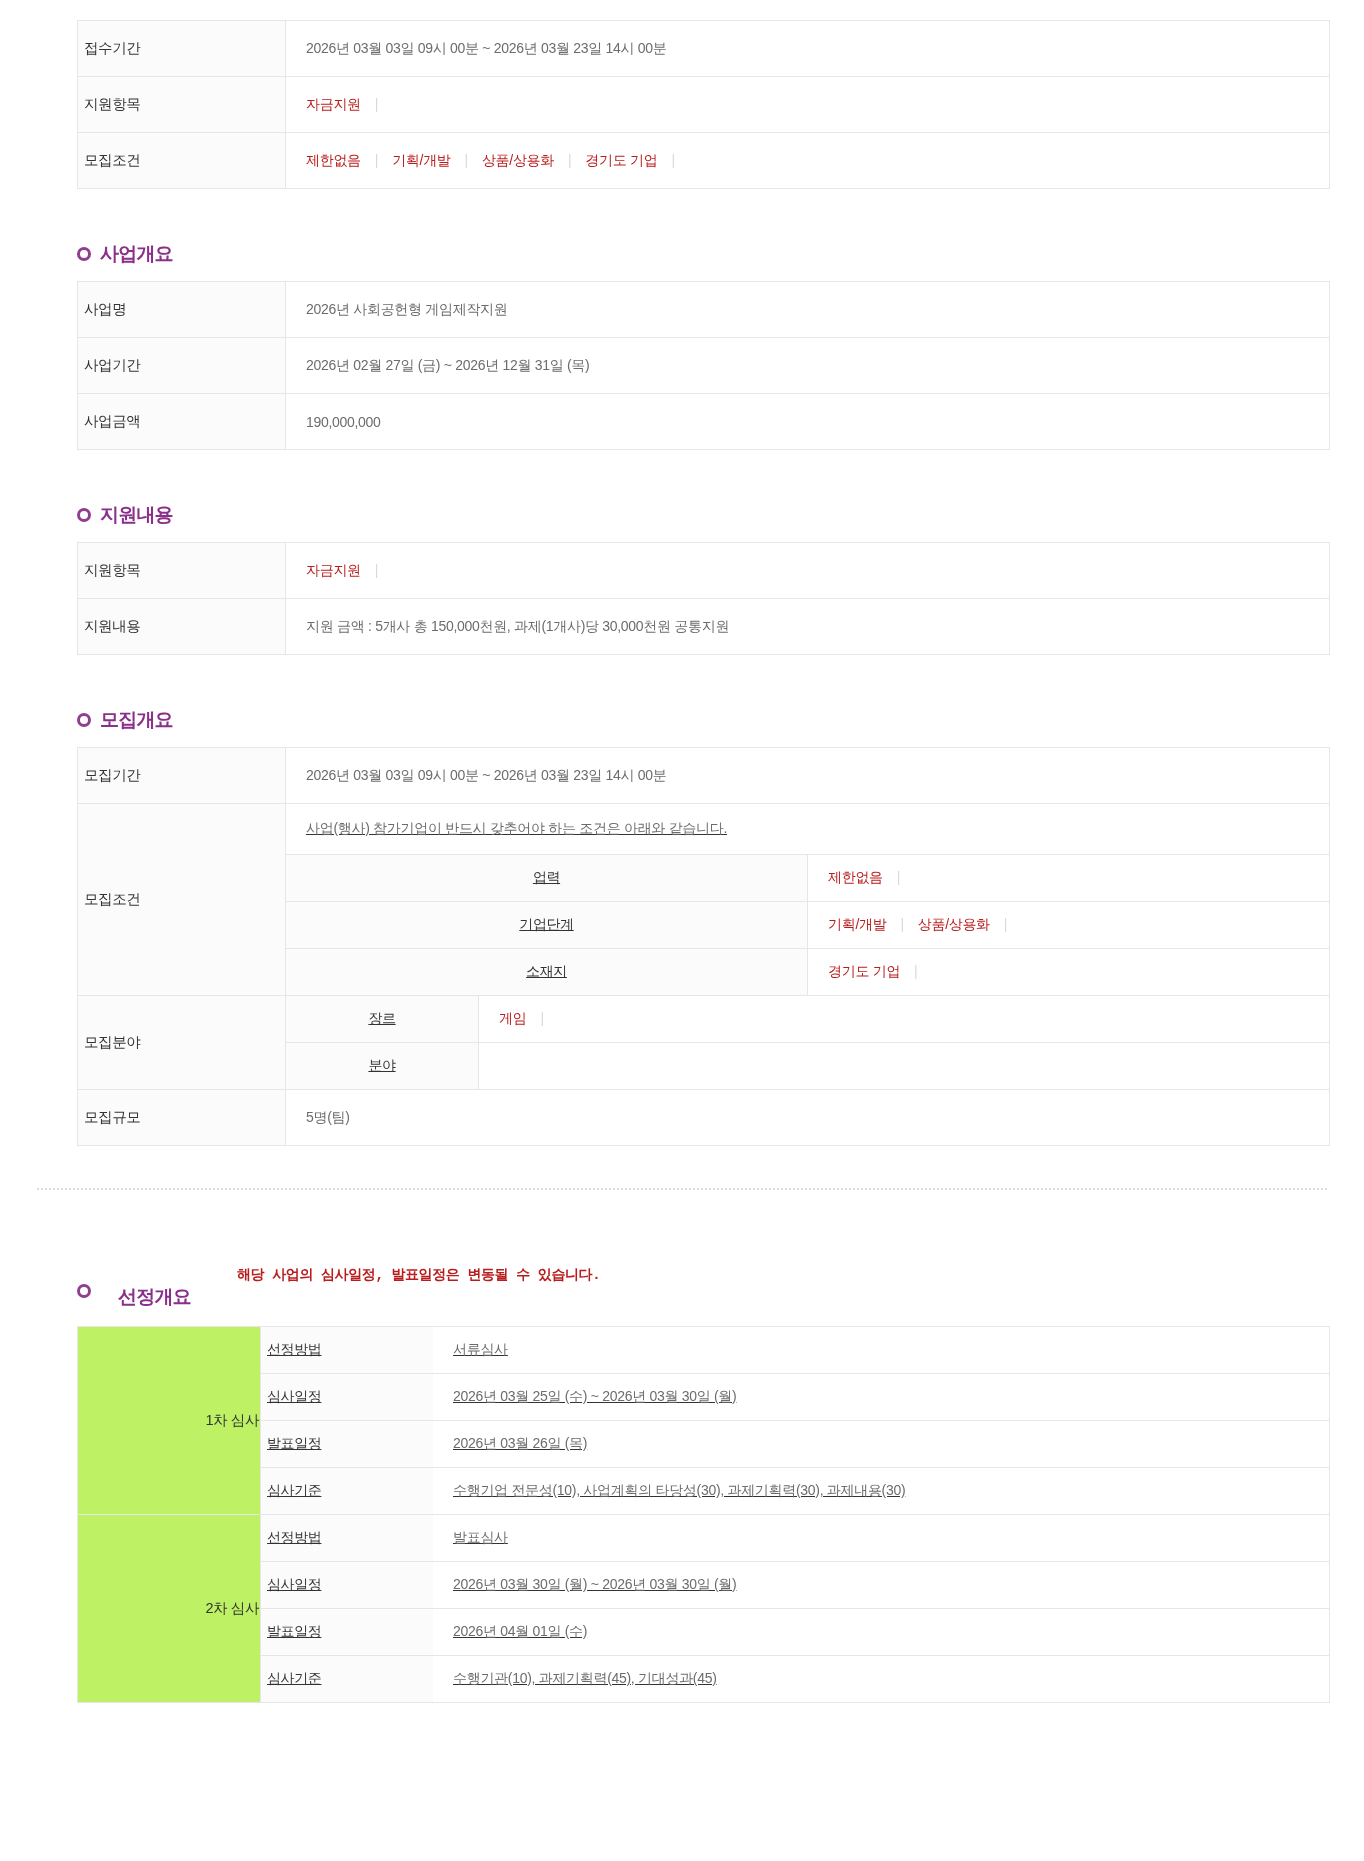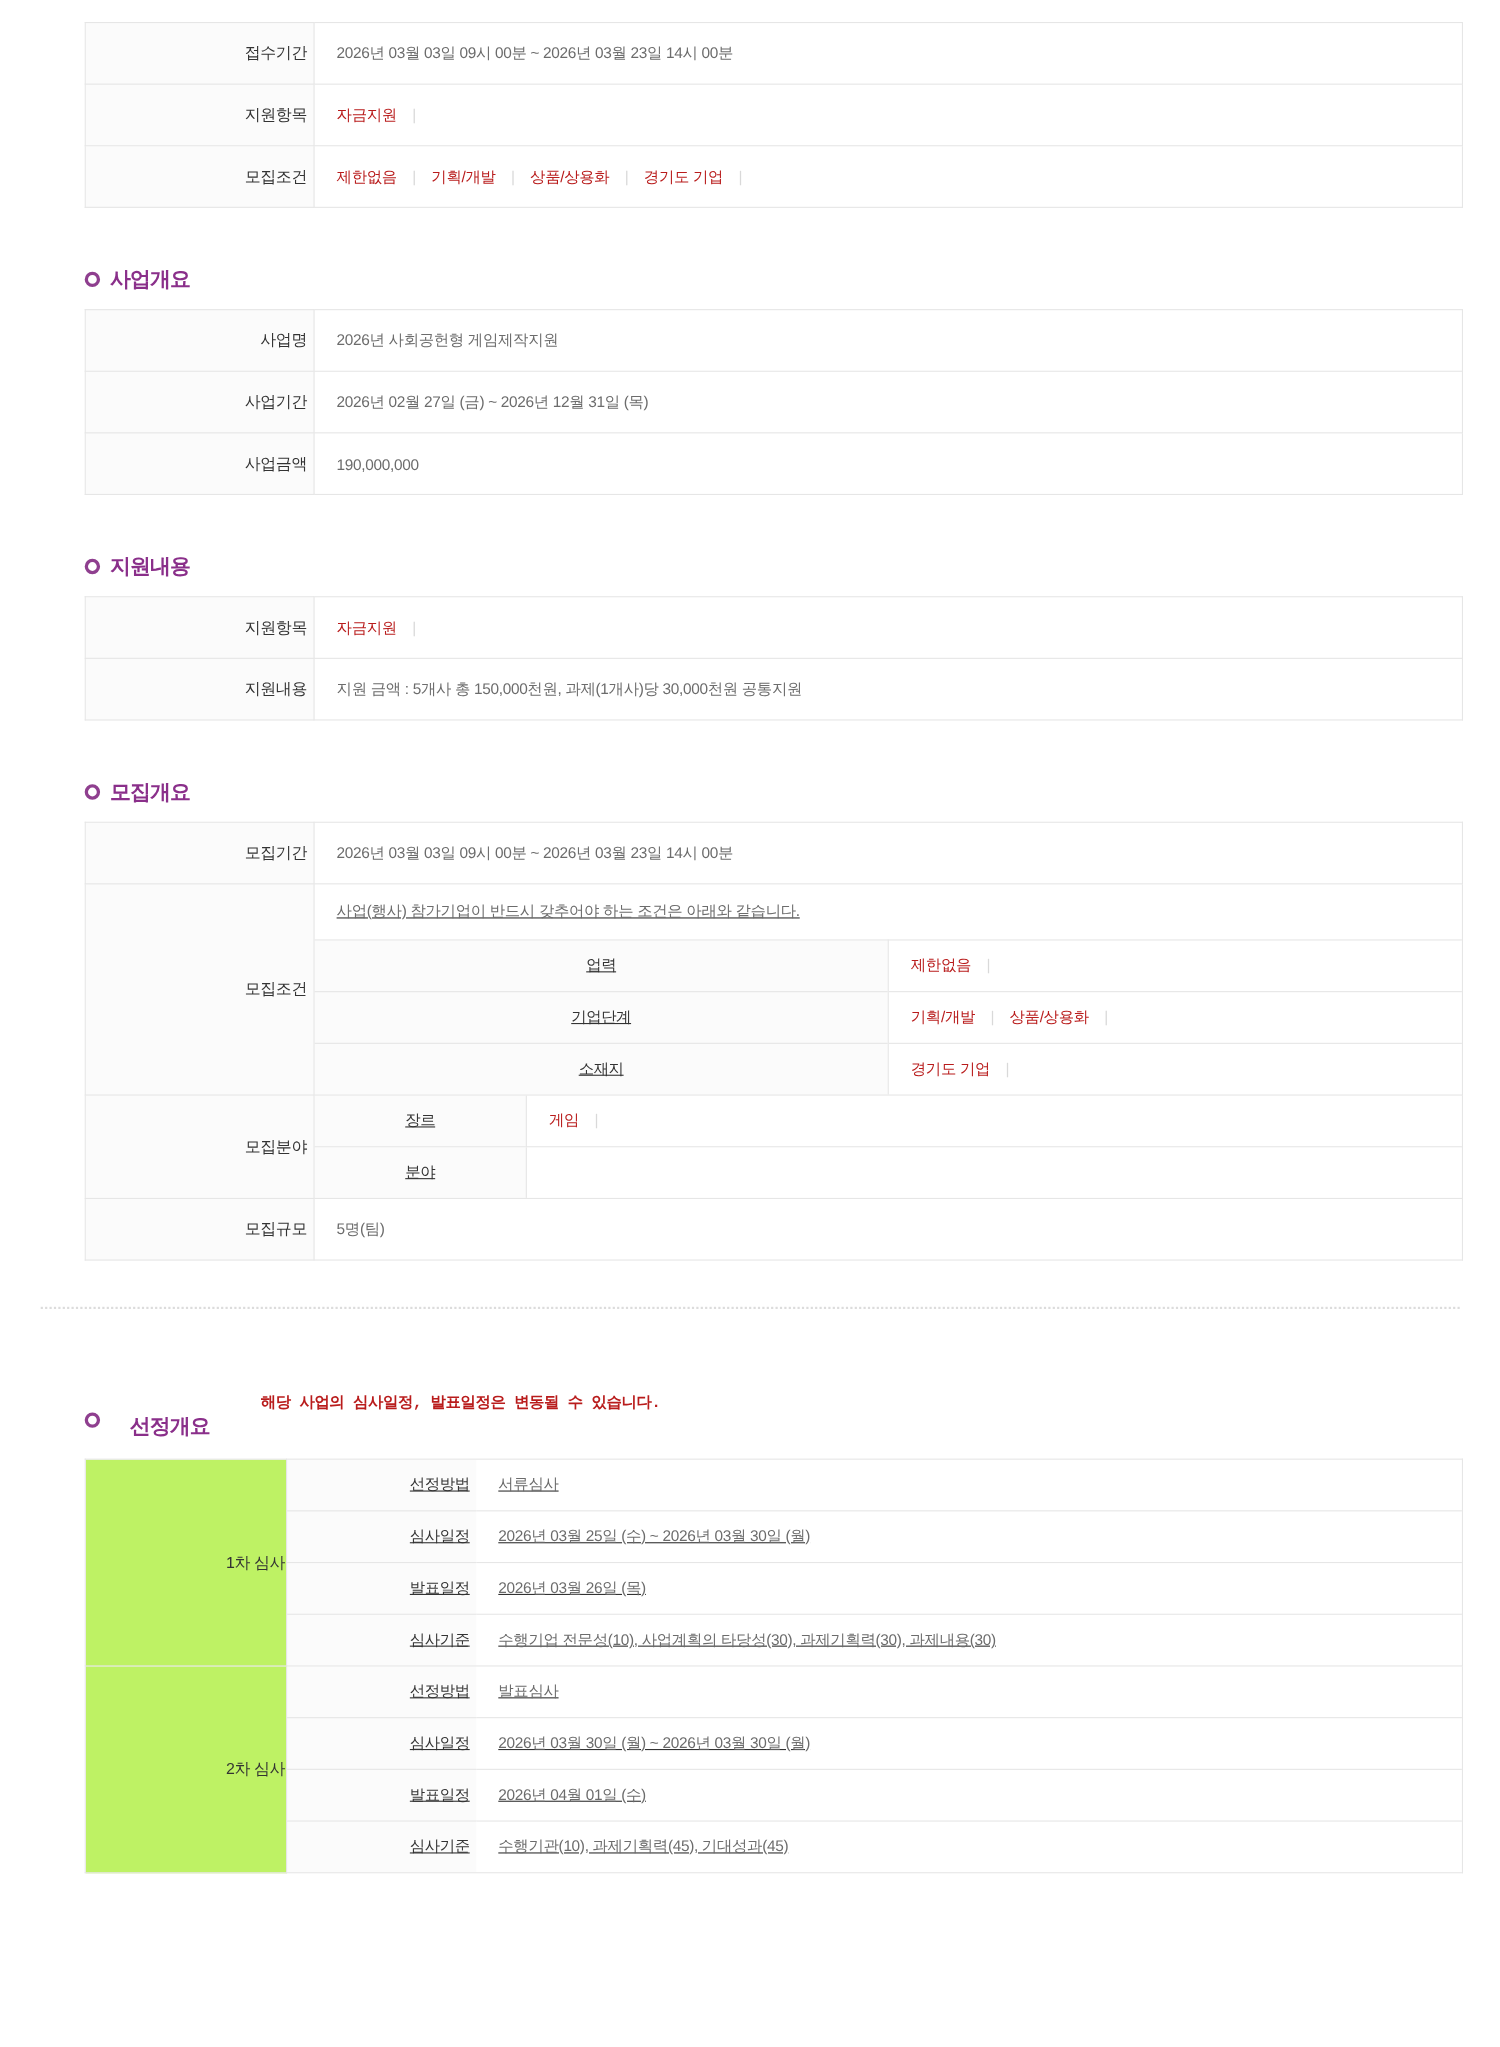--- a/index.html
+++ b/index.html
@@ -33,21 +33,21 @@
     table-layout: fixed;
     margin: 0;
   }
   table.info td, table.info th {
     border: 1px solid #e6e6e6;
     vertical-align: middle;
     font-weight: normal;
   }
   td.lbl {
     width: 195px;
-    text-align: right;
+    text-align: left;
     background: #fbfbfb;
     color: #333333;
     font-size: 14.5px;
     font-weight: bold;
     letter-spacing: -0.4px;
     padding: 18px 6px;
   }
   td.val {
     padding: 18px 20px;
     font-size: 14px;
@@ -169,21 +169,21 @@
     width: 180px;
     text-align: right;
     background: #bef264;
     color: #333333;
     font-size: 14.5px;
     font-weight: bold;
     letter-spacing: -0.4px;
   }
   td.selsub {
     width: 160px;
-    text-align: right;
+    text-align: left;
     background: #fbfbfb;
     color: #333333;
     font-size: 14px;
     font-weight: bold;
     letter-spacing: -0.4px;
     padding: 14px 6px;
     border-right: 1px solid #e6e6e6;
   }
   td.selval {
     padding: 14px 20px;

